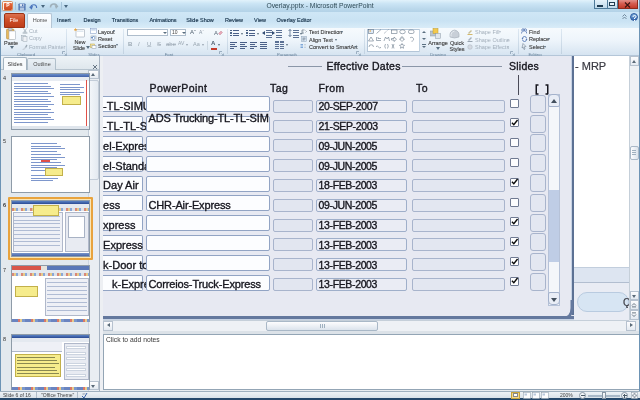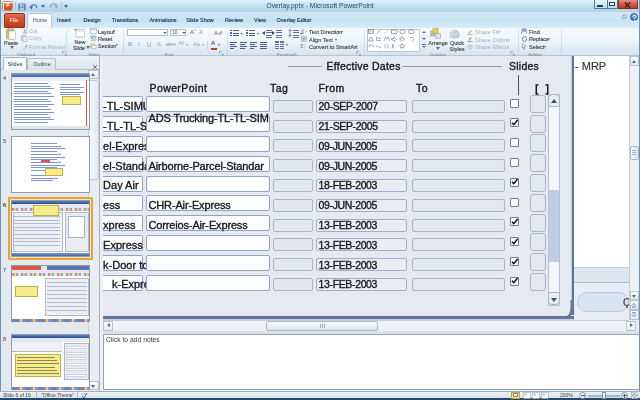--- a/index.html
+++ b/index.html
@@ -468,40 +468,39 @@
 <div class="ft" style="left:318.5px;top:101.2px;font-size:10.5px;letter-spacing:-0.35px">20-SEP-2007</div>
 <div class="a" style="left:412px;top:99.7px;width:93px;height:13px;background:#e3e7f1;border:1px solid #a8b4cc;border-radius:2px"></div>
 <div class="a" style="left:510px;top:98.6px;width:9px;height:9px;background:#fdfdfe;border:1px solid #707a92;border-radius:1px"></div>
 <div class="a" style="left:530px;top:94.7px;width:16px;height:18px;background:#e3e7f1;border:1px solid #a8b4cc;border-radius:3px"></div>
 <div class="a" style="left:103px;top:116.2px;width:40px;height:16px;background:#fcfdff;border:1px solid #92a4c4;border-left:none;border-radius:0 2px 2px 0"></div>
 <div class="ft" style="left:103.1px;top:121.0px;font-size:11px">-TL-TL-S</div>
 <div class="a" style="left:146px;top:116.2px;width:124px;height:16px;background:#fcfdff;border:1px solid #92a4c4;border-radius:2px;overflow:hidden"></div>
 <div class="ft" style="left:148.5px;top:113px;font-size:11px;letter-spacing:-0.15px">ADS Trucking-TL-TL-SIM</div>
 <div class="a" style="left:273px;top:119.5px;width:40px;height:13px;background:#e2e6f0;border:1px solid #a8b4cc;border-radius:2px"></div>
 <div class="a" style="left:316px;top:119.5px;width:91px;height:13px;background:#eaecf4;border:1px solid #9fafca;border-radius:2px"></div>
-<div class="ft" style="left:318.5px;top:121.0px;font-size:10.5px;letter-spacing:-0.35px">21-SEP-2005</div>
+<div class="ft" style="left:318.5px;top:121.0px;font-size:10.5px;letter-spacing:-0.35px">21-SEP-2003</div>
 <div class="a" style="left:412px;top:119.5px;width:93px;height:13px;background:#e3e7f1;border:1px solid #a8b4cc;border-radius:2px"></div>
 <div class="a" style="left:510px;top:118.4px;width:9px;height:9px;background:#fdfdfe;border:1px solid #707a92;border-radius:1px"></div>
 <svg class="a" style="left:511px;top:118.9px" width="7.5" height="7.5" viewBox="0 0 16 16">
       <path d="M2 8 L6 12 L14 2" stroke="#0a0a0a" stroke-width="3" fill="none"></path>
     </svg>
 <div class="a" style="left:530px;top:114.5px;width:16px;height:18px;background:#e3e7f1;border:1px solid #a8b4cc;border-radius:3px"></div>
 <div class="a" style="left:103px;top:136.0px;width:40px;height:16px;background:#fcfdff;border:1px solid #92a4c4;border-left:none;border-radius:0 2px 2px 0"></div>
 <div class="ft" style="left:103.1px;top:140.8px;font-size:11px">el-Expres</div>
 <div class="a" style="left:146px;top:136.0px;width:124px;height:16px;background:#fcfdff;border:1px solid #92a4c4;border-radius:2px;overflow:hidden"></div>
 <div class="a" style="left:273px;top:139.3px;width:40px;height:13px;background:#e2e6f0;border:1px solid #a8b4cc;border-radius:2px"></div>
 <div class="a" style="left:316px;top:139.3px;width:91px;height:13px;background:#eaecf4;border:1px solid #9fafca;border-radius:2px"></div>
 <div class="ft" style="left:318.5px;top:140.8px;font-size:10.5px;letter-spacing:-0.35px">09-JUN-2005</div>
 <div class="a" style="left:412px;top:139.3px;width:93px;height:13px;background:#e3e7f1;border:1px solid #a8b4cc;border-radius:2px"></div>
 <div class="a" style="left:510px;top:138.2px;width:9px;height:9px;background:#fdfdfe;border:1px solid #707a92;border-radius:1px"></div>
 <div class="a" style="left:530px;top:134.3px;width:16px;height:18px;background:#e3e7f1;border:1px solid #a8b4cc;border-radius:3px"></div>
 <div class="a" style="left:103px;top:155.8px;width:40px;height:16px;background:#fcfdff;border:1px solid #92a4c4;border-left:none;border-radius:0 2px 2px 0"></div>
 <div class="ft" style="left:103.1px;top:160.6px;font-size:11px">el-Standa</div>
 <div class="a" style="left:146px;top:155.8px;width:124px;height:16px;background:#fcfdff;border:1px solid #92a4c4;border-radius:2px;overflow:hidden"></div>
-<div class="ft" style="left:148.5px;top:160.6px;font-size:11px;letter-spacing:-0.15px">Airborne-Parcel-Standar</div>
 <div class="a" style="left:273px;top:159.1px;width:40px;height:13px;background:#e2e6f0;border:1px solid #a8b4cc;border-radius:2px"></div>
 <div class="a" style="left:316px;top:159.1px;width:91px;height:13px;background:#eaecf4;border:1px solid #9fafca;border-radius:2px"></div>
 <div class="ft" style="left:318.5px;top:160.6px;font-size:10.5px;letter-spacing:-0.35px">09-JUN-2005</div>
 <div class="a" style="left:412px;top:159.1px;width:93px;height:13px;background:#e3e7f1;border:1px solid #a8b4cc;border-radius:2px"></div>
 <div class="a" style="left:510px;top:158.0px;width:9px;height:9px;background:#fdfdfe;border:1px solid #707a92;border-radius:1px"></div>
 <div class="a" style="left:530px;top:154.1px;width:16px;height:18px;background:#e3e7f1;border:1px solid #a8b4cc;border-radius:3px"></div>
 <div class="a" style="left:103px;top:175.6px;width:40px;height:16px;background:#fcfdff;border:1px solid #92a4c4;border-left:none;border-radius:0 2px 2px 0"></div>
 <div class="ft" style="left:103.1px;top:180.4px;font-size:11px">Day Air</div>
 <div class="a" style="left:146px;top:175.6px;width:124px;height:16px;background:#fcfdff;border:1px solid #92a4c4;border-radius:2px;overflow:hidden"></div>
 <div class="a" style="left:273px;top:178.9px;width:40px;height:13px;background:#e2e6f0;border:1px solid #a8b4cc;border-radius:2px"></div>
@@ -519,21 +518,20 @@
 <div class="ft" style="left:148.5px;top:200.2px;font-size:11px;letter-spacing:-0.15px">CHR-Air-Express</div>
 <div class="a" style="left:273px;top:198.7px;width:40px;height:13px;background:#e2e6f0;border:1px solid #a8b4cc;border-radius:2px"></div>
 <div class="a" style="left:316px;top:198.7px;width:91px;height:13px;background:#eaecf4;border:1px solid #9fafca;border-radius:2px"></div>
 <div class="ft" style="left:318.5px;top:200.2px;font-size:10.5px;letter-spacing:-0.35px">09-JUN-2005</div>
 <div class="a" style="left:412px;top:198.7px;width:93px;height:13px;background:#e3e7f1;border:1px solid #a8b4cc;border-radius:2px"></div>
 <div class="a" style="left:510px;top:197.6px;width:9px;height:9px;background:#fdfdfe;border:1px solid #707a92;border-radius:1px"></div>
 <div class="a" style="left:530px;top:193.7px;width:16px;height:18px;background:#e3e7f1;border:1px solid #a8b4cc;border-radius:3px"></div>
 <div class="a" style="left:103px;top:215.2px;width:40px;height:16px;background:#fcfdff;border:1px solid #92a4c4;border-left:none;border-radius:0 2px 2px 0"></div>
 <div class="ft" style="left:103.1px;top:220.0px;font-size:11px">xpress</div>
 <div class="a" style="left:146px;top:215.2px;width:124px;height:16px;background:#fcfdff;border:1px solid #92a4c4;border-radius:2px;overflow:hidden"></div>
-<div class="ft" style="left:148.5px;top:220.0px;font-size:11px;letter-spacing:-0.15px">Correios-Air-Express</div>
 <div class="a" style="left:273px;top:218.5px;width:40px;height:13px;background:#e2e6f0;border:1px solid #a8b4cc;border-radius:2px"></div>
 <div class="a" style="left:316px;top:218.5px;width:91px;height:13px;background:#eaecf4;border:1px solid #9fafca;border-radius:2px"></div>
 <div class="ft" style="left:318.5px;top:220.0px;font-size:10.5px;letter-spacing:-0.35px">13-FEB-2003</div>
 <div class="a" style="left:412px;top:218.5px;width:93px;height:13px;background:#e3e7f1;border:1px solid #a8b4cc;border-radius:2px"></div>
 <div class="a" style="left:510px;top:217.4px;width:9px;height:9px;background:#fdfdfe;border:1px solid #707a92;border-radius:1px"></div>
 <svg class="a" style="left:511px;top:217.9px" width="7.5" height="7.5" viewBox="0 0 16 16">
       <path d="M2 8 L6 12 L14 2" stroke="#0a0a0a" stroke-width="3" fill="none"></path>
     </svg>
 <div class="a" style="left:530px;top:213.5px;width:16px;height:18px;background:#e3e7f1;border:1px solid #a8b4cc;border-radius:3px"></div>
 <div class="a" style="left:103px;top:235.0px;width:40px;height:16px;background:#fcfdff;border:1px solid #92a4c4;border-left:none;border-radius:0 2px 2px 0"></div>
@@ -556,20 +554,21 @@
 <div class="ft" style="left:318.5px;top:259.6px;font-size:10.5px;letter-spacing:-0.35px">13-FEB-2003</div>
 <div class="a" style="left:412px;top:258.1px;width:93px;height:13px;background:#e3e7f1;border:1px solid #a8b4cc;border-radius:2px"></div>
 <div class="a" style="left:510px;top:257.0px;width:9px;height:9px;background:#fdfdfe;border:1px solid #707a92;border-radius:1px"></div>
 <svg class="a" style="left:511px;top:257.5px" width="7.5" height="7.5" viewBox="0 0 16 16">
       <path d="M2 8 L6 12 L14 2" stroke="#0a0a0a" stroke-width="3" fill="none"></path>
     </svg>
 <div class="a" style="left:530px;top:253.1px;width:16px;height:18px;background:#e3e7f1;border:1px solid #a8b4cc;border-radius:3px"></div>
 <div class="a" style="left:103px;top:274.6px;width:40px;height:16px;background:#fcfdff;border:1px solid #92a4c4;border-left:none;border-radius:0 2px 2px 0"></div>
 <div class="ft" style="left:112px;top:279.4px;font-size:11px">k-Expres</div>
 <div class="a" style="left:146px;top:274.6px;width:124px;height:16px;background:#fcfdff;border:1px solid #92a4c4;border-radius:2px;overflow:hidden"></div>
+<div class="ft" style="left:148.5px;top:279.4px;font-size:11px;letter-spacing:-0.15px">Correios-Truck-Express</div>
 <div class="a" style="left:273px;top:277.9px;width:40px;height:13px;background:#e2e6f0;border:1px solid #a8b4cc;border-radius:2px"></div>
 <div class="a" style="left:316px;top:277.9px;width:91px;height:13px;background:#eaecf4;border:1px solid #9fafca;border-radius:2px"></div>
 <div class="ft" style="left:318.5px;top:279.4px;font-size:10.5px;letter-spacing:-0.35px">13-FEB-2003</div>
 <div class="a" style="left:412px;top:277.9px;width:93px;height:13px;background:#e3e7f1;border:1px solid #a8b4cc;border-radius:2px"></div>
 <div class="a" style="left:510px;top:276.8px;width:9px;height:9px;background:#fdfdfe;border:1px solid #707a92;border-radius:1px"></div>
 <svg class="a" style="left:511px;top:277.3px" width="7.5" height="7.5" viewBox="0 0 16 16">
       <path d="M2 8 L6 12 L14 2" stroke="#0a0a0a" stroke-width="3" fill="none"></path>
     </svg>
 <div class="a" style="left:530px;top:272.9px;width:16px;height:18px;background:#e3e7f1;border:1px solid #a8b4cc;border-radius:3px"></div>
 <div class="a" style="left:547.5px;top:94px;width:12px;height:212px;background:#f4f6fa;border:1px solid #b6c2d8"></div>

